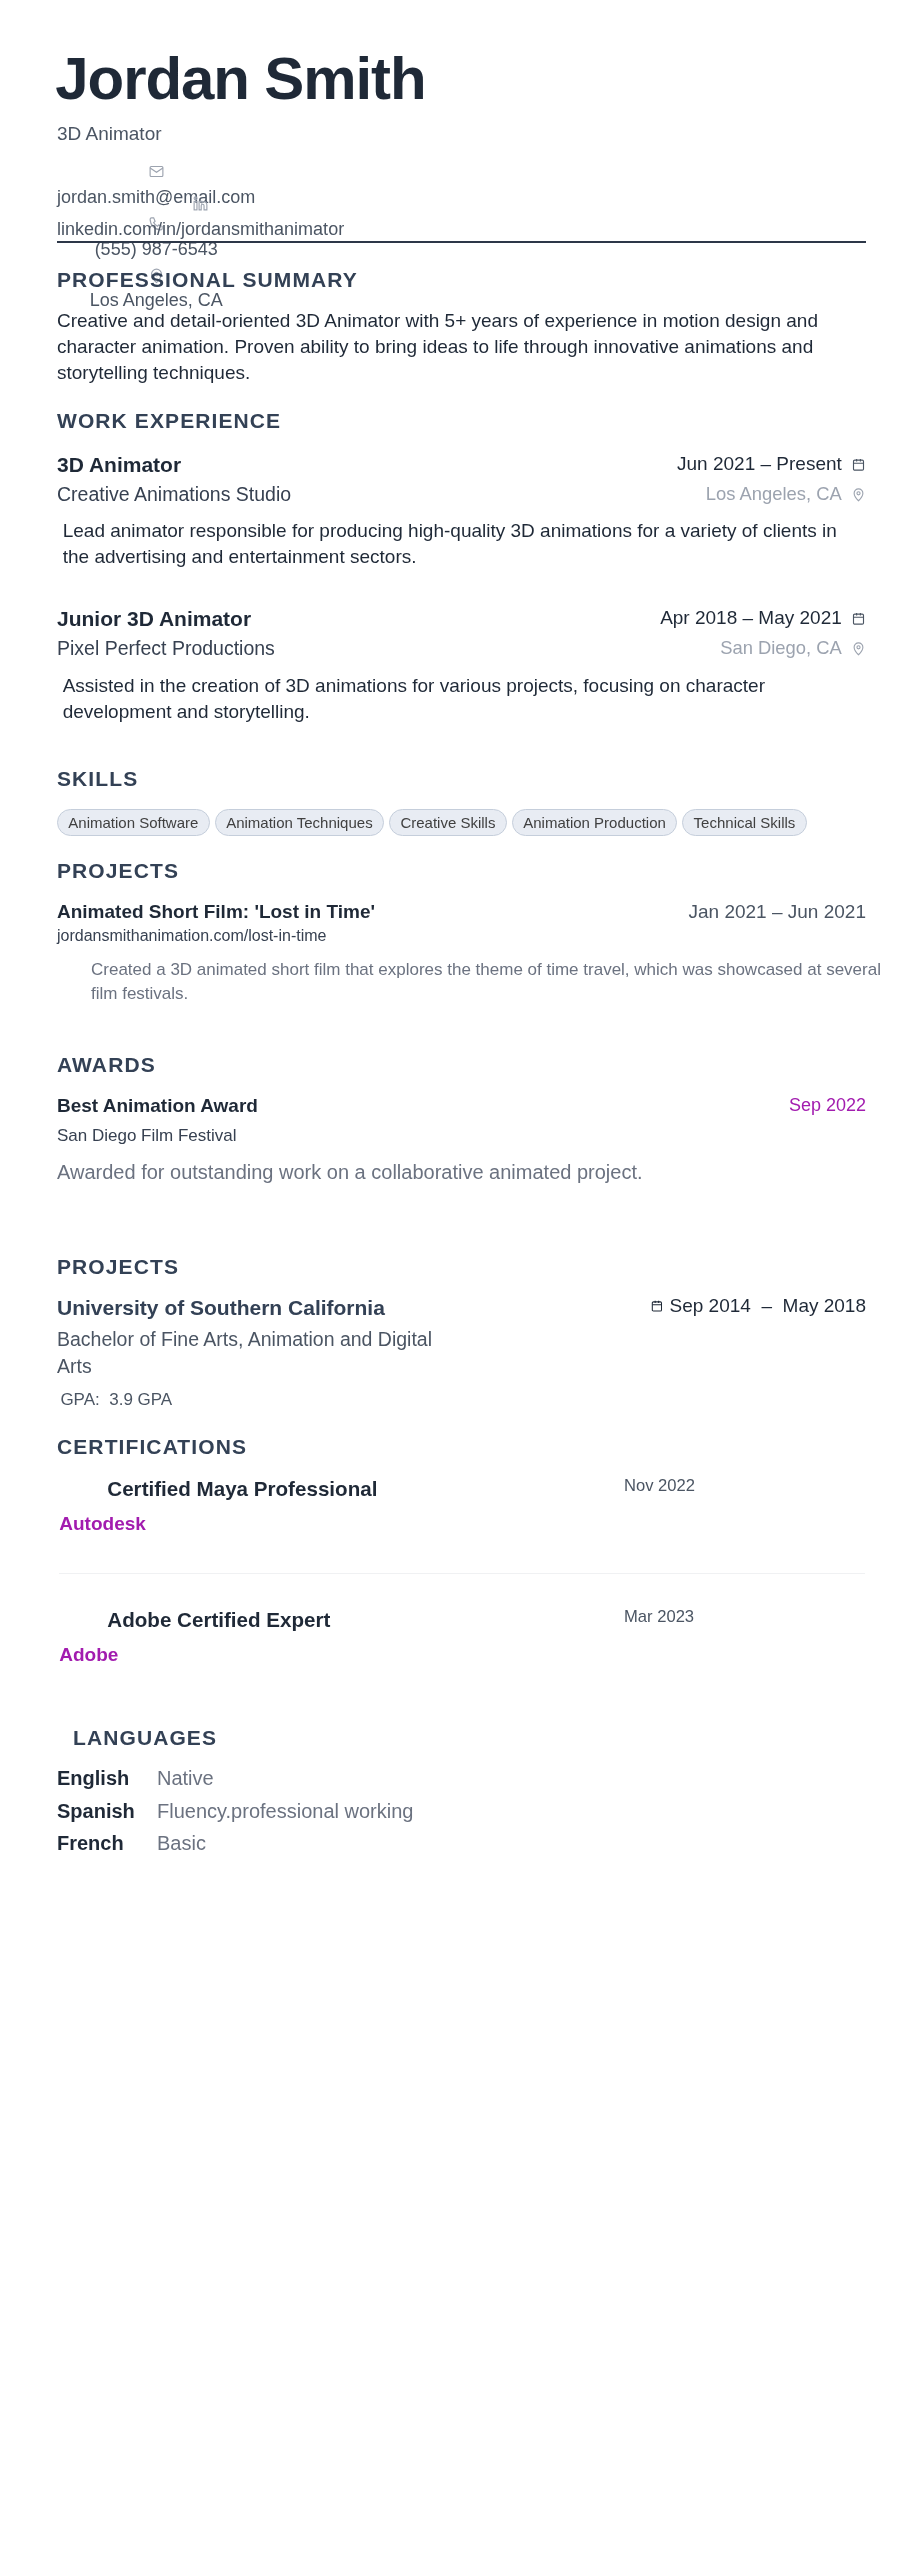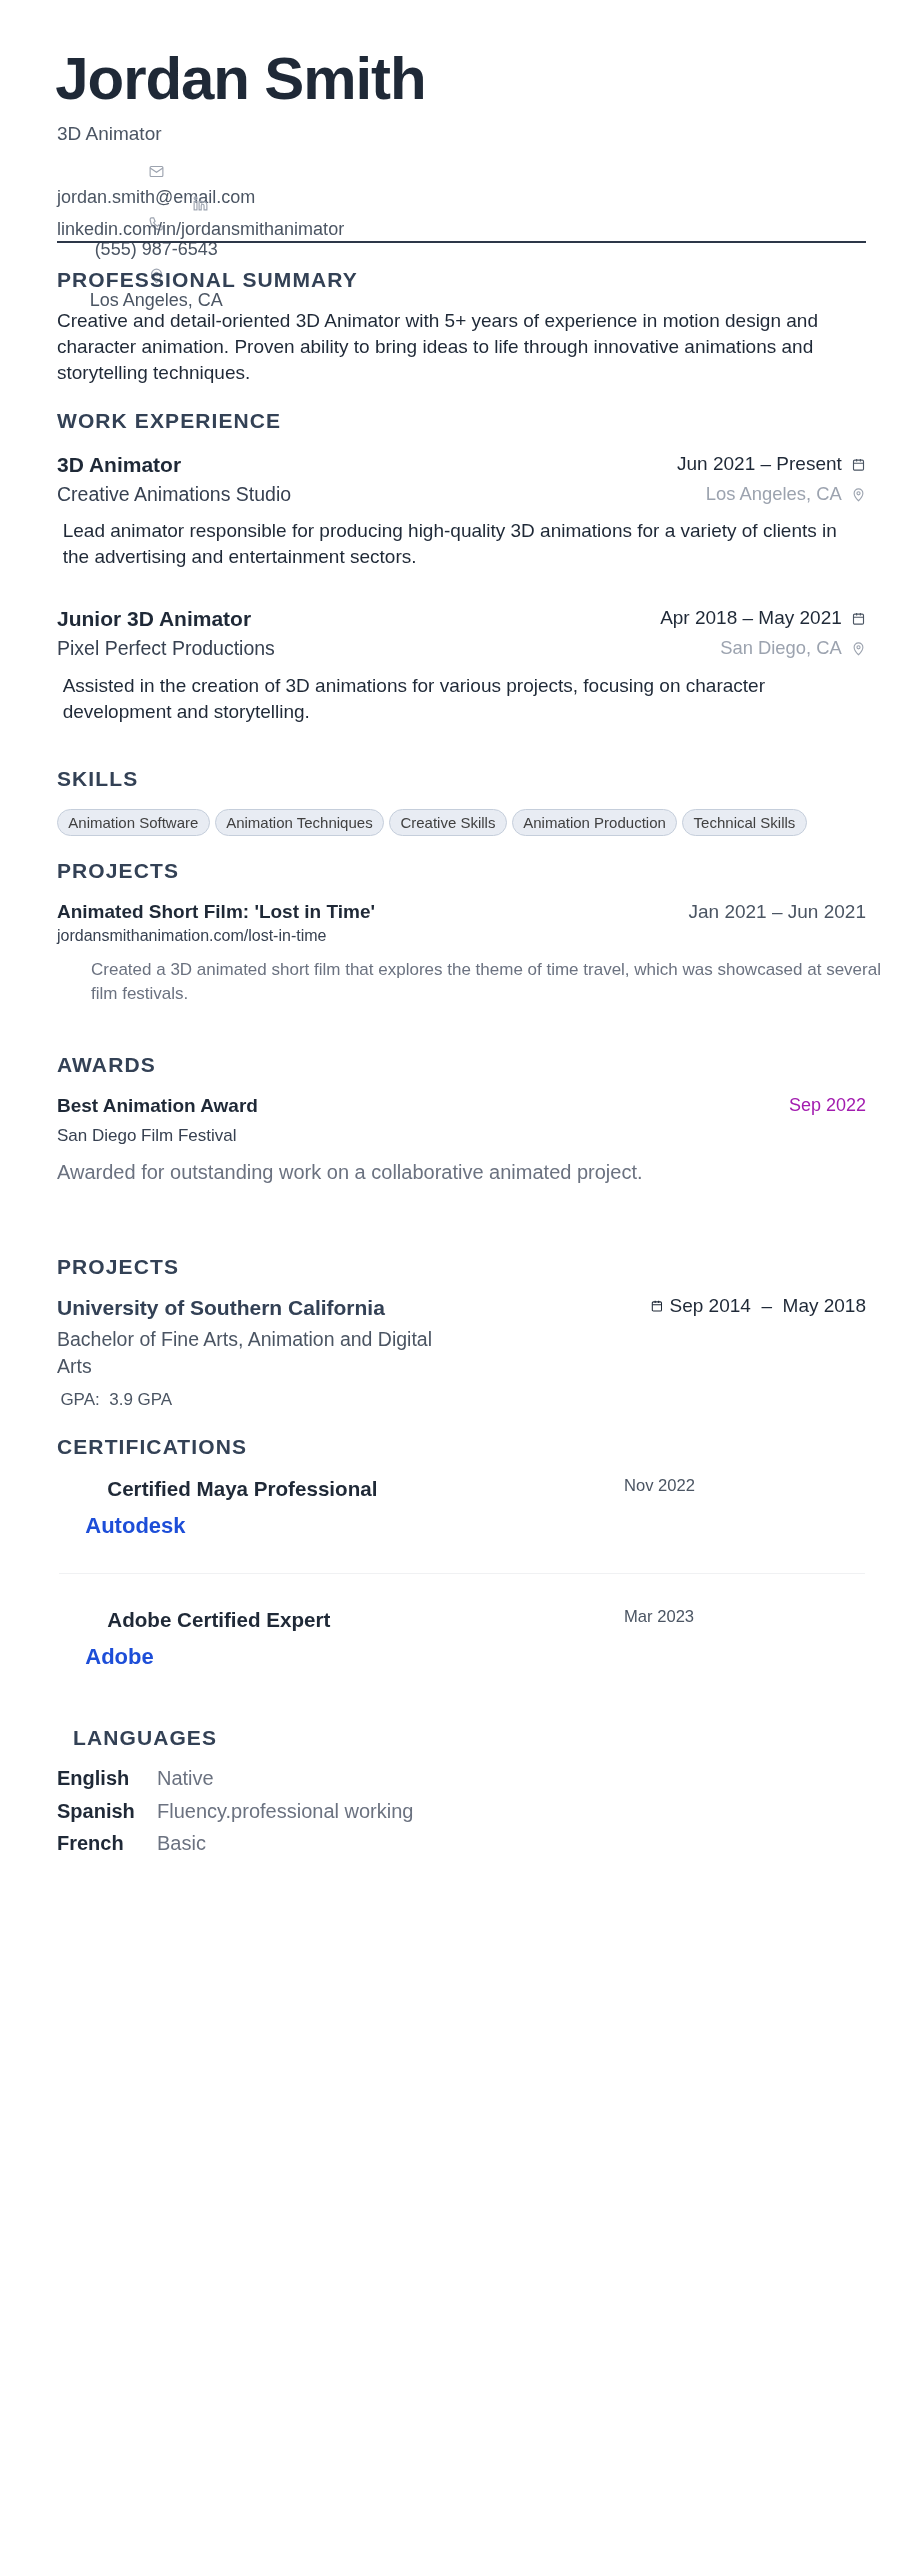--- a/index.html
+++ b/index.html
@@ -19,21 +19,21 @@
   .right { right:0; text-align:right; display:flex; align-items:center; gap:9.2px; }
   .date { font-size:19px; color:#1f2937; }
   .loc { font-size:18.4px; color:#9ca3af; }
   .pills { display:flex; gap:5.2px; top:809px; left:0; }
   .pill { font-size:15px; color:#404040; background:#e8ecf3; border:1.1px solid #c5cedb; border-radius:17px; padding:4px 10.3px; line-height:17px; }
   .proj-title { font-size:19px; font-weight:700; color:#1f2937; }
   .url { font-size:16px; color:#374151; }
   .muted { font-size:17px; color:#6b7280; line-height:24px; white-space:normal;margin-left:34px; }
   .muted-lg { font-size:20px; color:#6b7280; }
   .cert-title { font-size:20.6px; font-weight:700; color:#1f2937;margin-left:48px; }
-  .cert-issuer { font-size:22px; font-weight:700; color:#1d4ed8;margin-left:26px; }
+  .cert-issuer { font-size:19px; font-weight:700; color:#a21caf; }
   .cert-date { font-size:16.6px; color:#4b5563; }
   .divider { position:absolute; left:2.3px; top:1573px; width:806px; height:1.1px; background:#f0f1f3; }
   .lang { font-size:20px; font-weight:700; color:#1f2937; }
   .lvl { font-size:20px; color:#6b7280; }
 </style>
 </head>
 <body>
 
 <div class="page">
 

